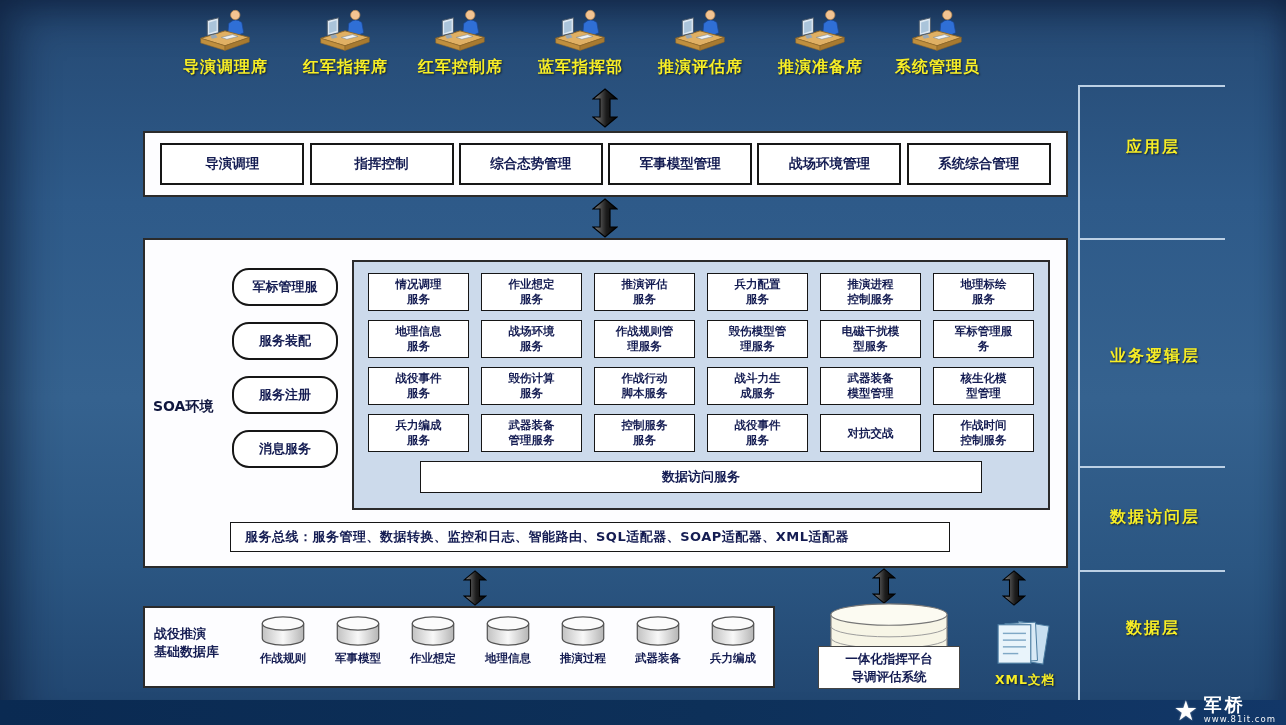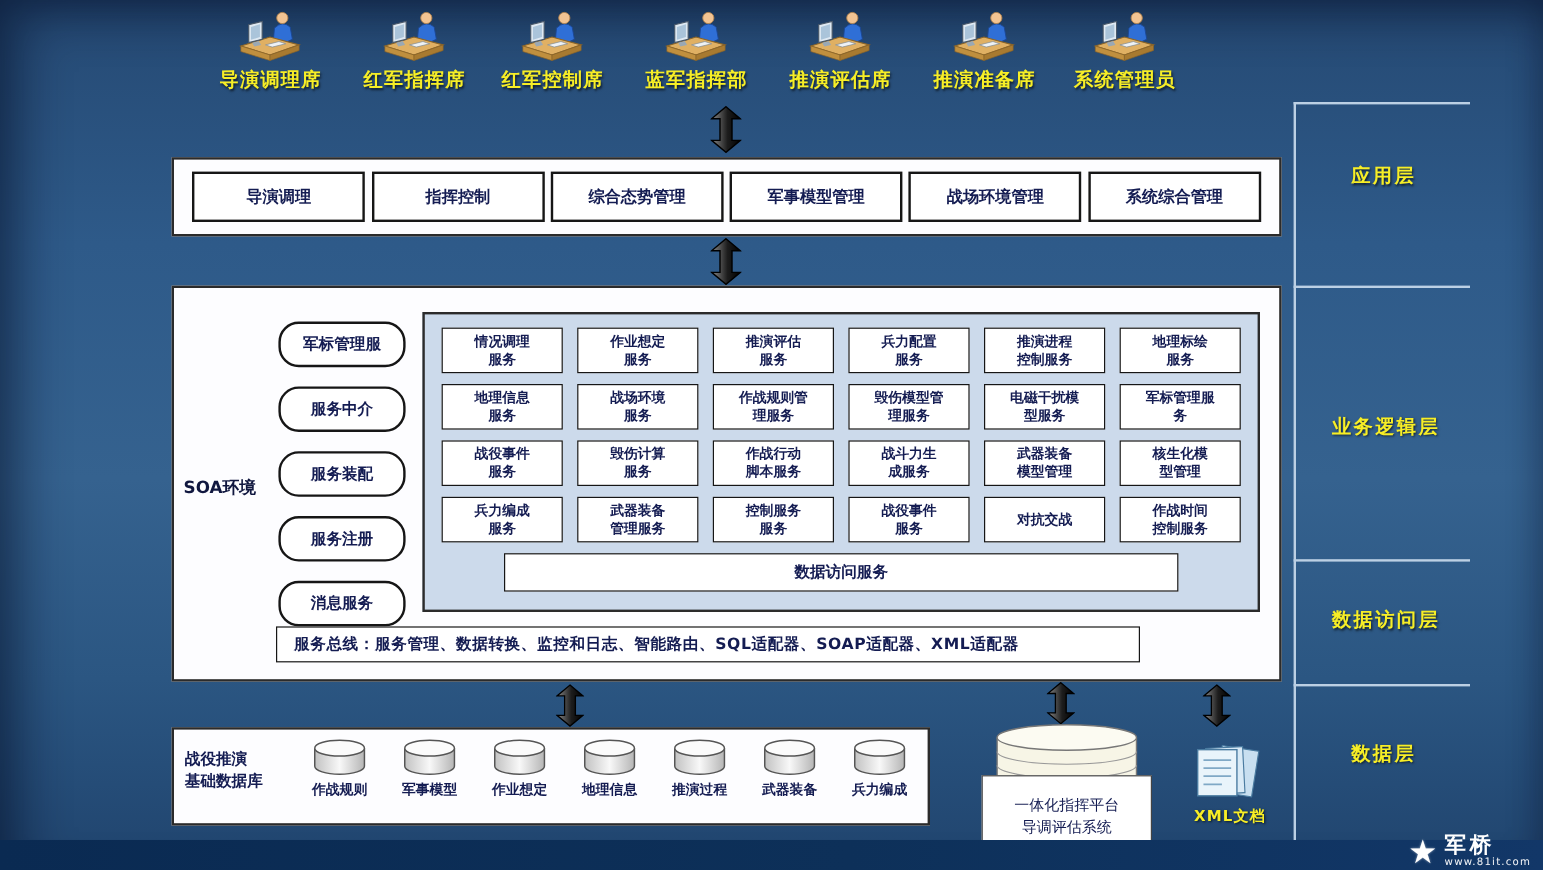--- a/index.html
+++ b/index.html
@@ -57,21 +57,21 @@
   .db-title{position:absolute;left:9px;top:17px;font-weight:bold;font-size:13px;color:#141c52;line-height:1.4;}
   .db-items{position:absolute;left:102px;top:7px;right:4px;display:flex;justify-content:space-between;}
   .db-item{width:72px;text-align:center;}
   .cyl-icon{width:50px;height:32px;}
   .db-label{font-weight:bold;font-size:11.5px;color:#141c52;margin-top:0;white-space:nowrap;}
 
   
   .platform{position:absolute;left:818px;top:602px;width:142px;text-align:center;}
   .stack-icon{width:142px;height:60px;display:block;}
   .platform-box{margin-top:-16px;position:relative;background:#fff;border:1.5px solid #444;
-    font-weight:normal;font-size:12.5px;color:#141c52;padding:15px 2px;line-height:1.4;}
+    font-weight:bold;font-size:12.5px;color:#141c52;padding:3px 2px;line-height:1.4;}
   .xml{position:absolute;left:988px;top:618px;width:74px;text-align:center;}
   .xml-icon{width:62px;height:50px;}
   .xml-label{color:#f7ee26;font-weight:bold;font-size:12.5px;letter-spacing:1px;
     text-shadow:1px 1px 2px rgba(0,0,0,.65);}
 
   
   .footer{position:absolute;left:0;bottom:0;width:100%;height:25px;
     background:linear-gradient(90deg,#0a2a52 0%,#0d3059 55%,#123768 100%);}
   .logo{position:absolute;right:10px;bottom:1px;display:flex;align-items:center;gap:6px;color:#fff;}
   .logo-star{font-size:27px;line-height:1;color:#ffffff;text-shadow:0 0 2px rgba(255,255,255,.6);}
@@ -202,21 +202,20 @@
     <div class="app-module">军事模型管理</div>
     <div class="app-module">战场环境管理</div>
     <div class="app-module">系统综合管理</div>
   </div>
 
   <div class="soa">
     <div class="soa-env">SOA环境</div>
 
     <div class="infra">
       <div class="infra-item">军标管理服</div>
-      <div class="infra-item">服务中介</div>
       <div class="infra-item">服务装配</div>
       <div class="infra-item">服务注册</div>
       <div class="infra-item">消息服务</div>
     </div>
 
     <div class="panel">
       <div class="grid">
         <div class="cell">情况调理
 服务</div>
         <div class="cell">作业想定

